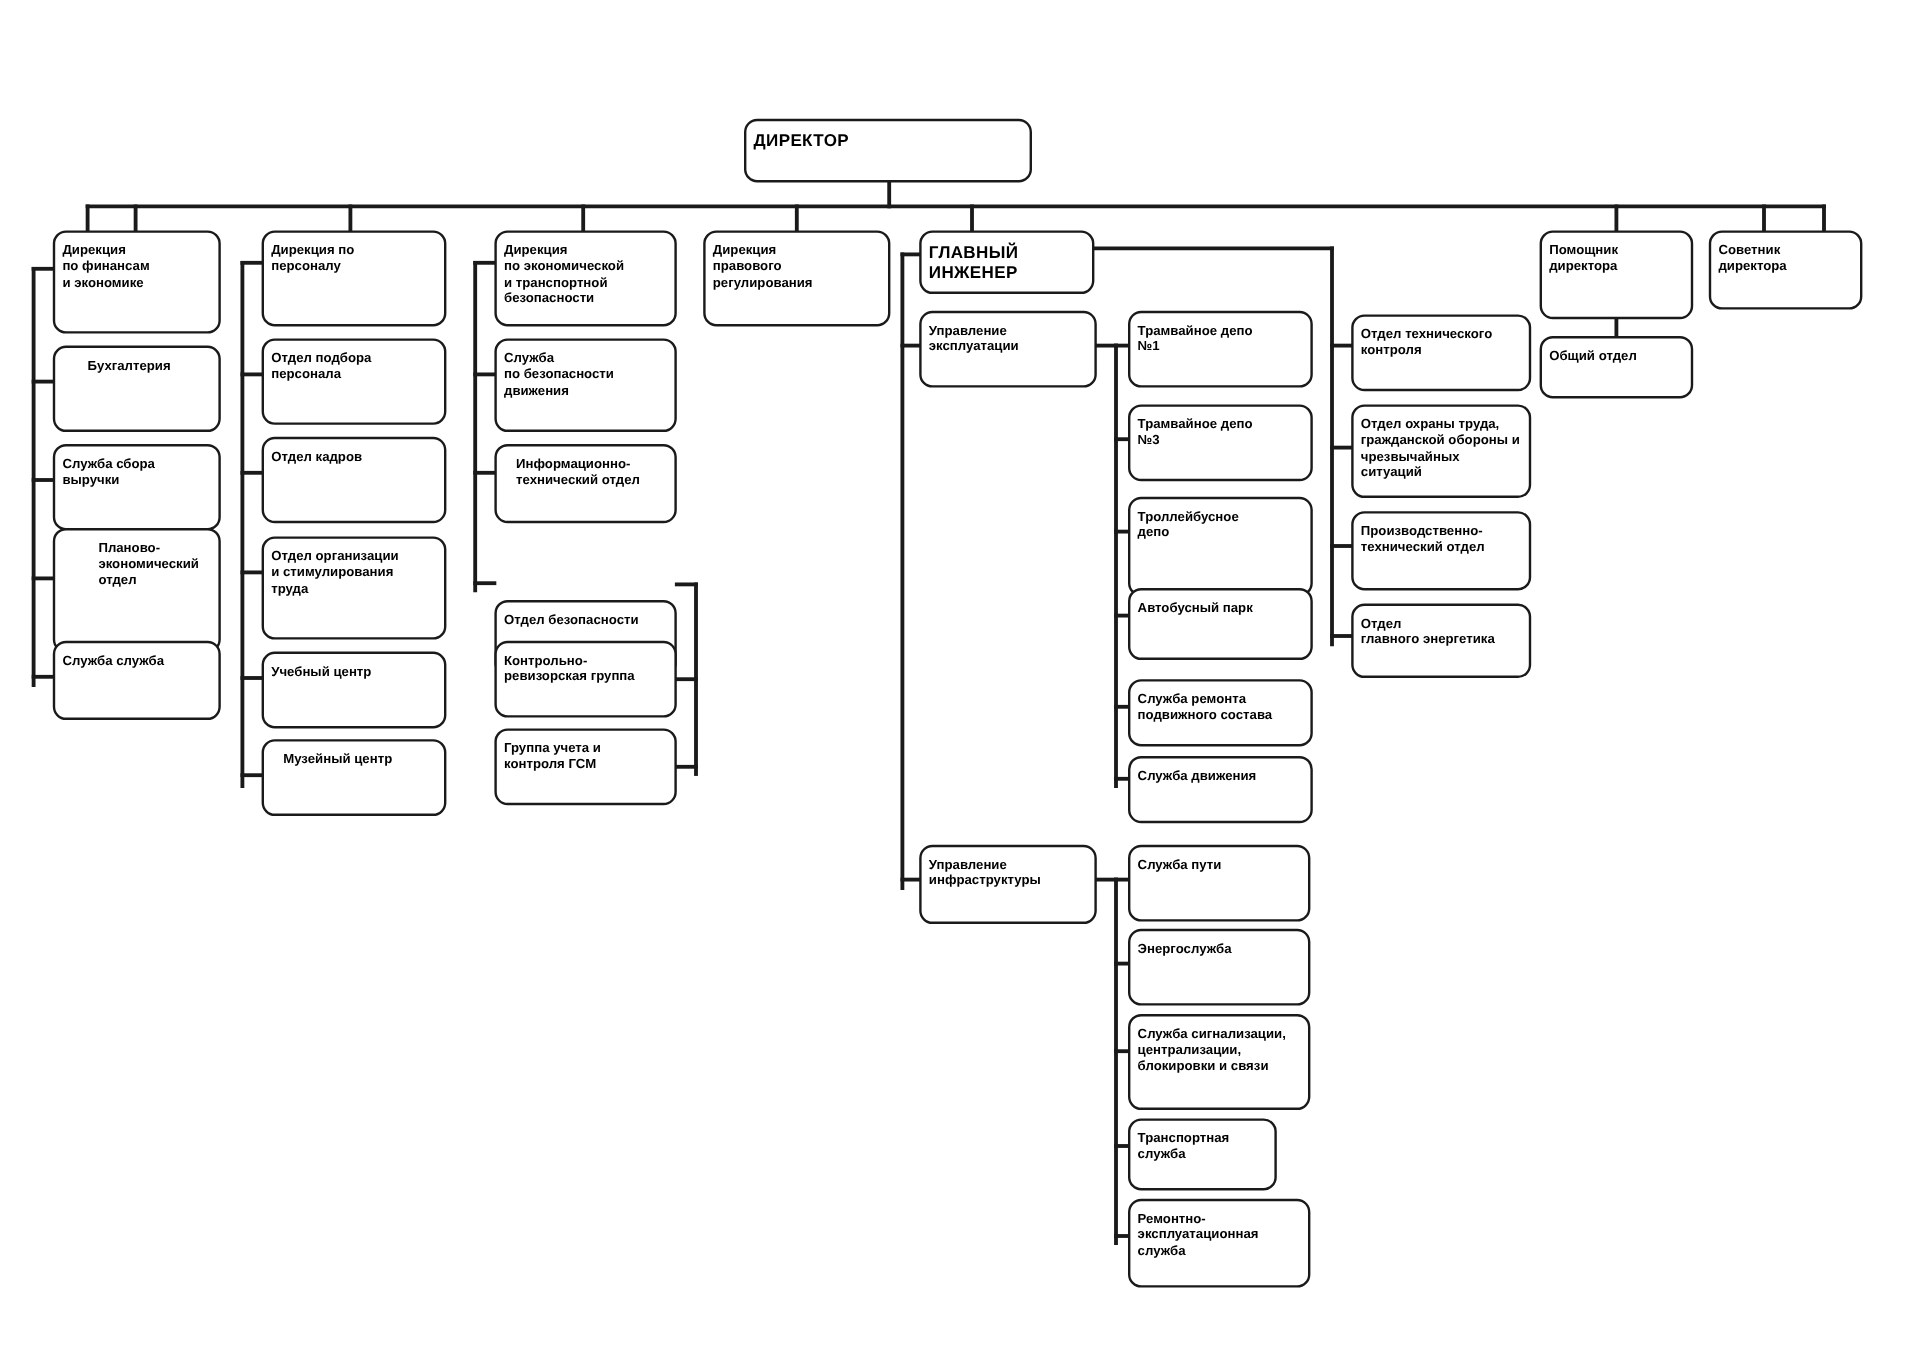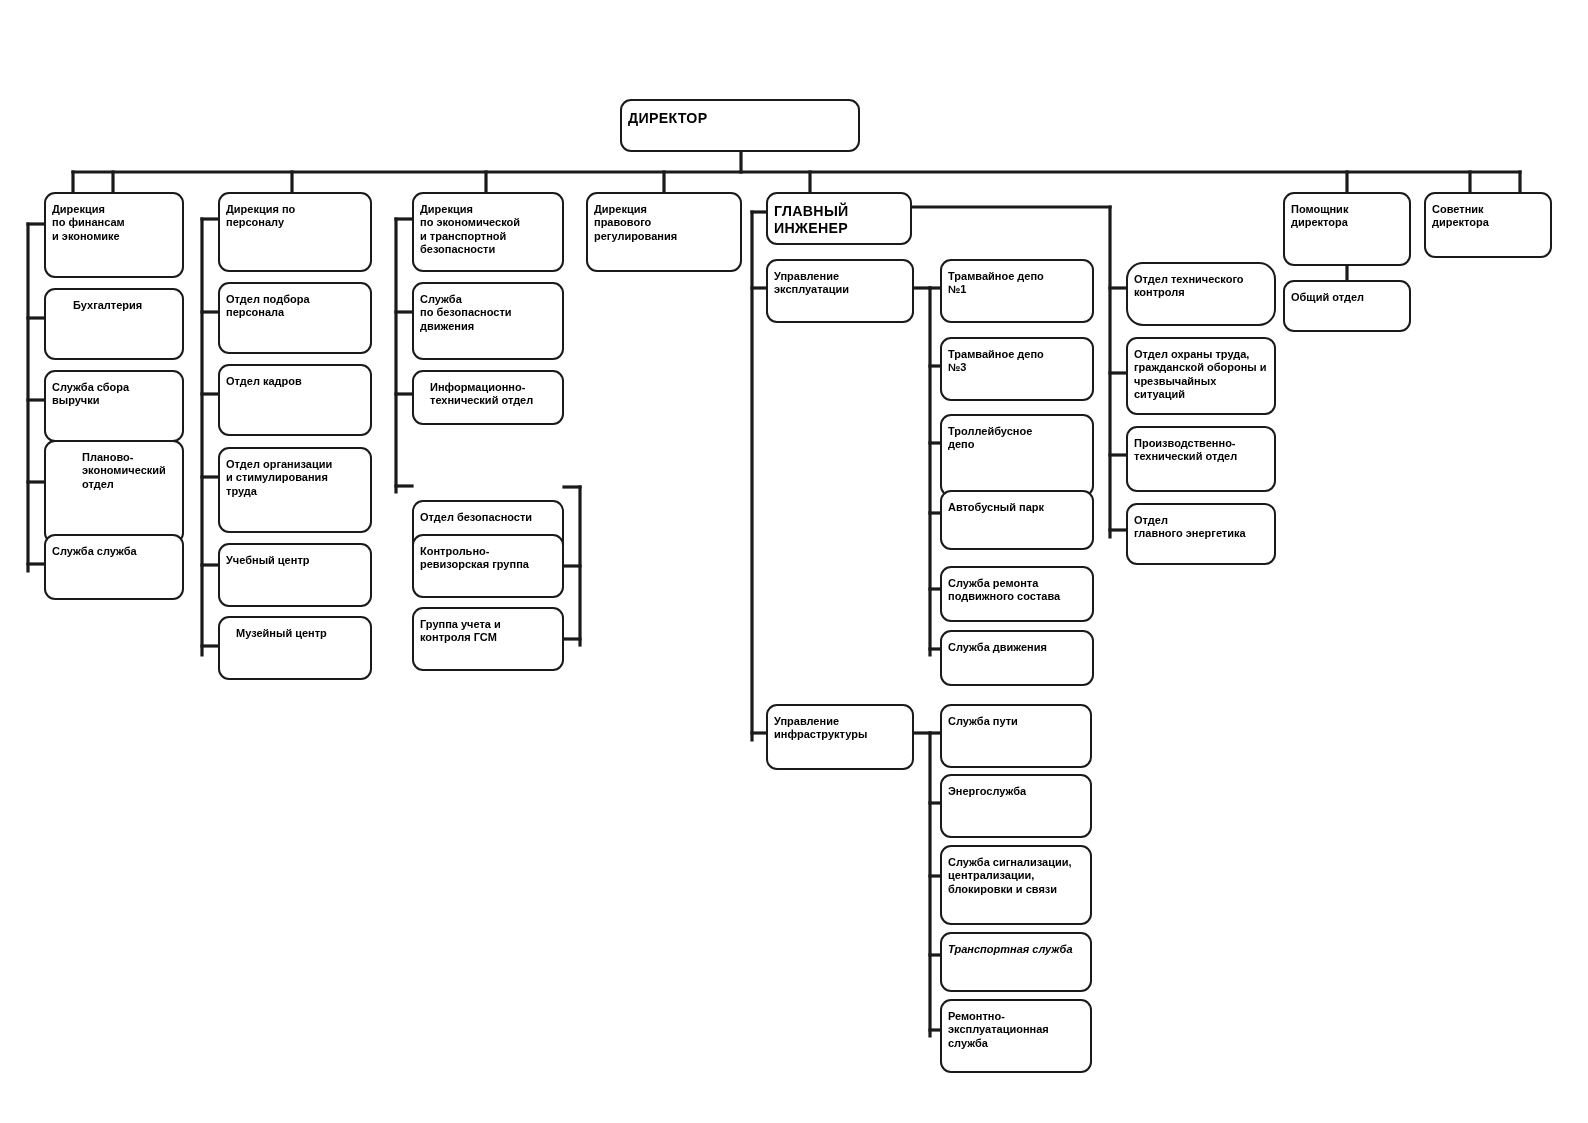--- a/index.html
+++ b/index.html
@@ -185,21 +185,21 @@
   </div>
   <div class="node t13" style="left:218px;top:616px;width:154px;height:64px;padding-left:16px;">
     <span>Музейный центр</span>
   </div>
 
   <div class="node t13" style="left:412px;top:282px;width:152px;height:78px;">
     <span>Служба
 по безопасности
 движения</span>
   </div>
-  <div class="node t13" style="left:412px;top:370px;width:152px;height:55px;padding-left:16px;">
+  <div class="node t13" style="left:412px;top:370px;width:152px;height:66px;padding-left:16px;">
     <span>Информационно-
 технический отдел</span>
   </div>
   <div class="node t13" style="left:412px;top:460px;width:152px;height:64px;margin-top:40px;">
     <span>Отдел безопасности</span>
   </div>
 
   <div class="node t13" style="left:412px;top:534px;width:152px;height:64px;">
     <span>Контрольно-
 ревизорская группа</span>
@@ -234,21 +234,21 @@
     <span>Автобусный парк</span>
   </div>
   <div class="node t13" style="left:940px;top:566px;width:154px;height:56px;">
     <span>Служба ремонта
 подвижного состава</span>
   </div>
   <div class="node t13" style="left:940px;top:630px;width:154px;height:56px;">
     <span>Служба движения</span>
   </div>
 
-  <div class="node t13" style="left:1126px;top:262px;width:150px;height:64px;border-radius:17px;">
+  <div class="node t13" style="left:1126px;top:262px;width:150px;height:64px;">
     <span>Отдел технического
 контроля</span>
   </div>
   <div class="node t12" style="left:1126px;top:337px;width:150px;height:78px;">
     <span>Отдел охраны труда,
 гражданской обороны и
 чрезвычайных ситуаций</span>
   </div>
   <div class="node t13" style="left:1126px;top:426px;width:150px;height:66px;">
     <span>Производственно-
@@ -263,21 +263,21 @@
     <span>Служба пути</span>
   </div>
   <div class="node t13" style="left:940px;top:774px;width:152px;height:64px;">
     <span>Энергослужба</span>
   </div>
   <div class="node t13" style="left:940px;top:845px;width:152px;height:80px;">
     <span>Служба сигнализации,
 централизации,
 блокировки и связи</span>
   </div>
-  <div class="node t13" style="left:940px;top:932px;width:152px;height:60px;font-style:italic;">
+  <div class="node t13" style="left:940px;top:932px;width:124px;height:60px;">
     <span>Транспортная служба</span>
   </div>
   <div class="node t13" style="left:940px;top:999px;width:152px;height:74px;">
     <span>Ремонтно-
 эксплуатационная
 служба</span>
   </div>
 
   <div class="node t13" style="left:1283px;top:280px;width:128px;height:52px;">
     <span>Общий отдел</span>

